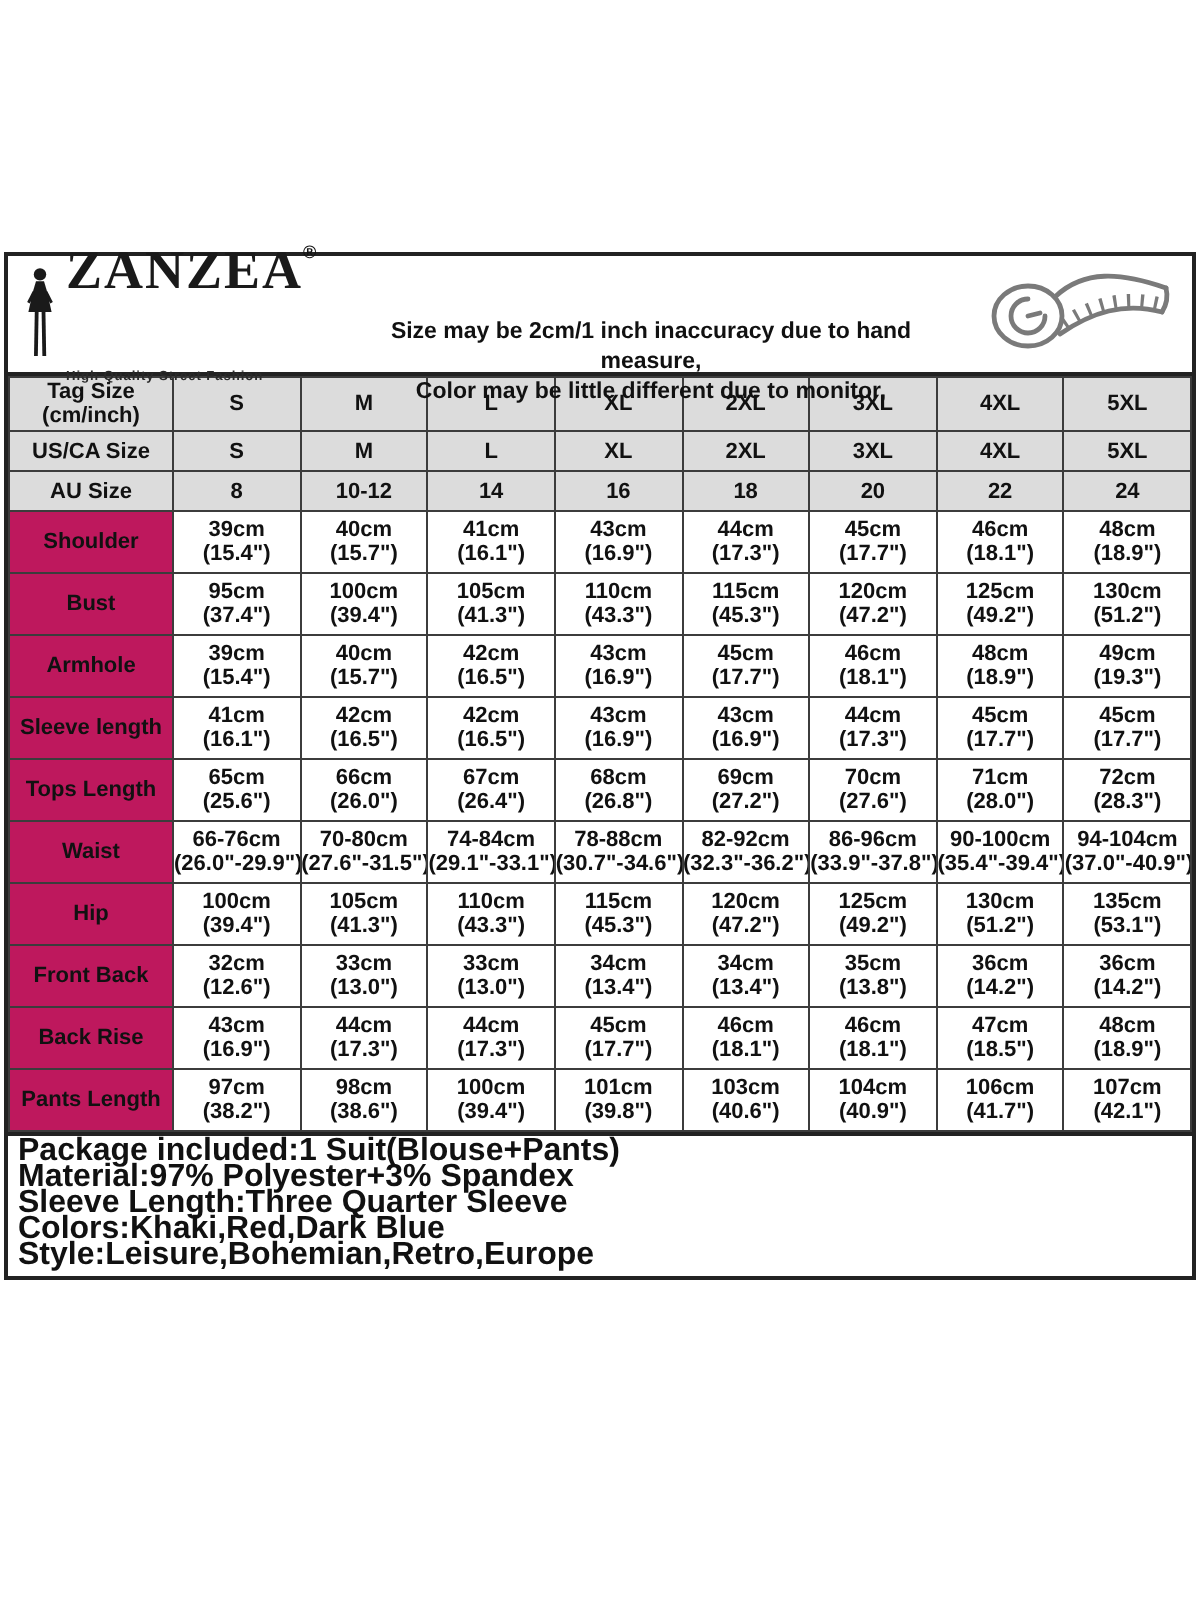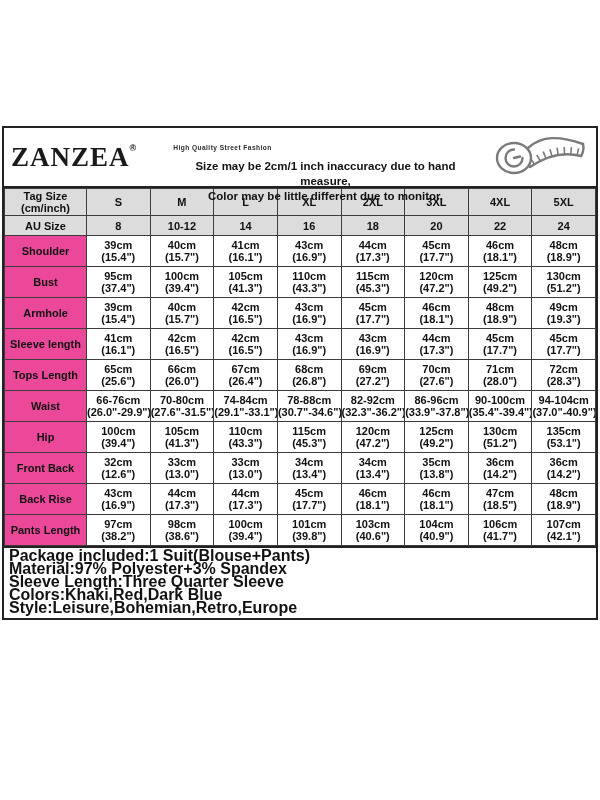--- a/index.html
+++ b/index.html
@@ -14,21 +14,21 @@
   }
   
   .brand-header{
     display:flex;align-items:center;height:58px;
     border-bottom:2px solid #222;
   }
   .logo{
     display:flex;align-items:center;gap:2px;
     padding-left:5px;width:158px;flex:0 0 auto;
   }
-  .logo-text{display:flex;line-height:1;gap:37px;}
+  .logo-text{display:flex;flex-direction:column;line-height:1;gap:37px;}
   .brand-line{display:flex;align-items:flex-start;}
   .brand-name{
     font-family:"Liberation Serif", serif;font-weight:bold;
     font-size:27px;letter-spacing:1px;color:#1a1a1a;line-height:26px;
   }
   .brand-reg{font-size:9px;font-weight:bold;margin-top:0;line-height:9px;}
   .brand-tagline{
     font-size:6.6px;font-weight:bold;letter-spacing:.45px;
     color:#2a2a2a;margin-top:1px;white-space:nowrap;
   }
@@ -39,21 +39,21 @@
   .tape-wrap{flex:0 0 auto;width:112px;display:flex;justify-content:center;}
   
   table.size-chart{
     width:100%;border-collapse:collapse;table-layout:fixed;padding-left:17px;
   }
   table.size-chart td{
     border:1px solid #3c3c3c;text-align:center;vertical-align:middle;
     font-weight:bold;font-size:11px;line-height:12.5px;
     padding:2px 0;white-space:pre-line;overflow:hidden;
   }
-  table.size-chart td.lbl{background:#ec4899;}
+  table.size-chart td.lbl{background:#be185d;}
   table.size-chart tr.hdr td{background:#dcdcdc;}
   table.size-chart tr.hdr{height:20px;}
   table.size-chart tr.hdr td{line-height:12px;padding:1px 0;}
   table.size-chart tr.meas{height:31px;}
   
   .product-info{
     border-top:2px solid #222;padding:2px 5px 3px 5px;
     font-weight:bold;font-size:16px;line-height:12.9px;text-align:left;
   }
   .product-info div{white-space:nowrap;}
@@ -122,20 +122,31 @@
           <td>S</td>
           <td>M</td>
           <td>L</td>
           <td>XL</td>
           <td>2XL</td>
           <td>3XL</td>
           <td>4XL</td>
           <td>5XL</td>
         </tr>
         <tr class="hdr">
+          <td class="lbl">US/CA Size</td>
+          <td>S</td>
+          <td>M</td>
+          <td>L</td>
+          <td>XL</td>
+          <td>2XL</td>
+          <td>3XL</td>
+          <td>4XL</td>
+          <td>5XL</td>
+        </tr>
+        <tr class="hdr">
           <td class="lbl">AU Size</td>
           <td>8</td>
           <td>10-12</td>
           <td>14</td>
           <td>16</td>
           <td>18</td>
           <td>20</td>
           <td>22</td>
           <td>24</td>
         </tr>

